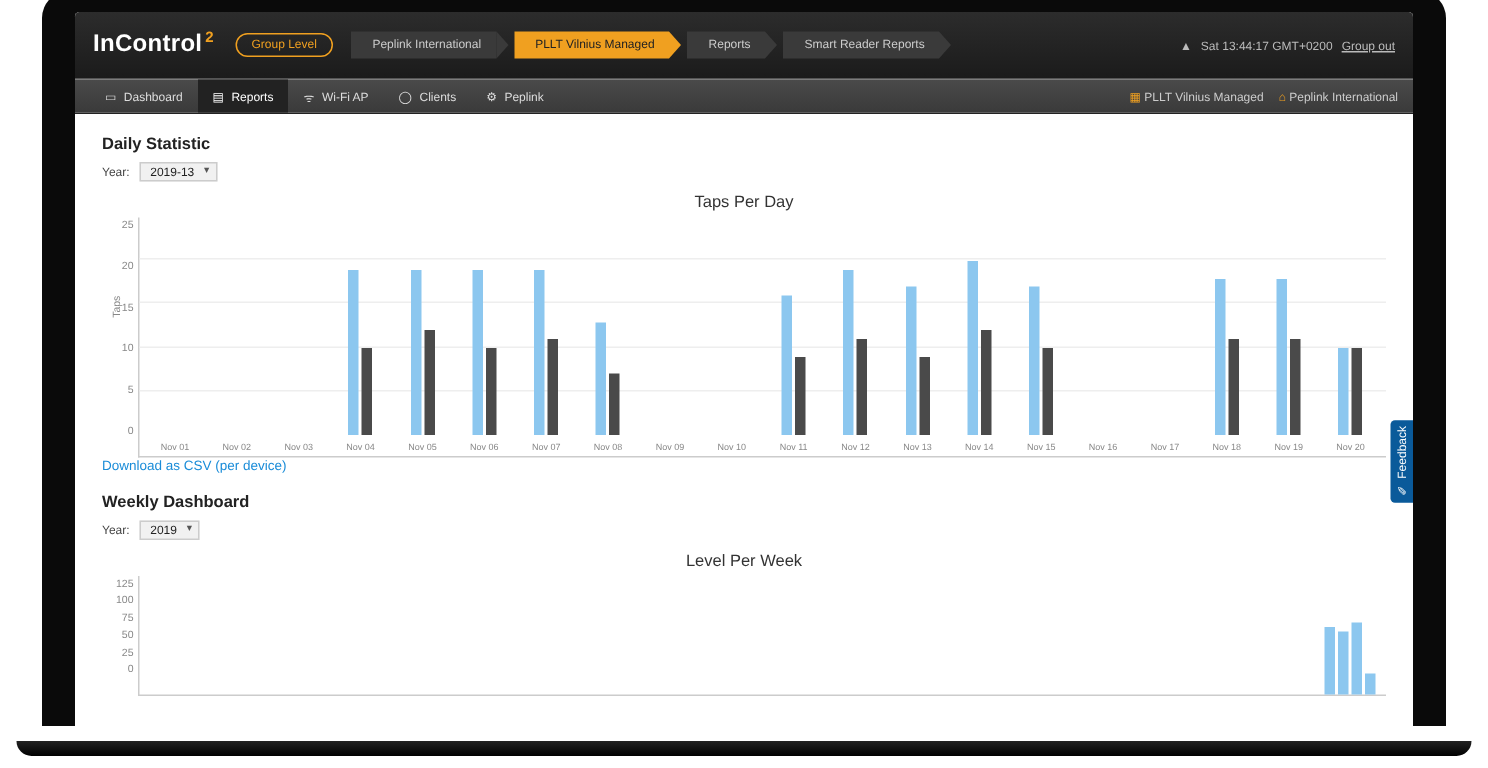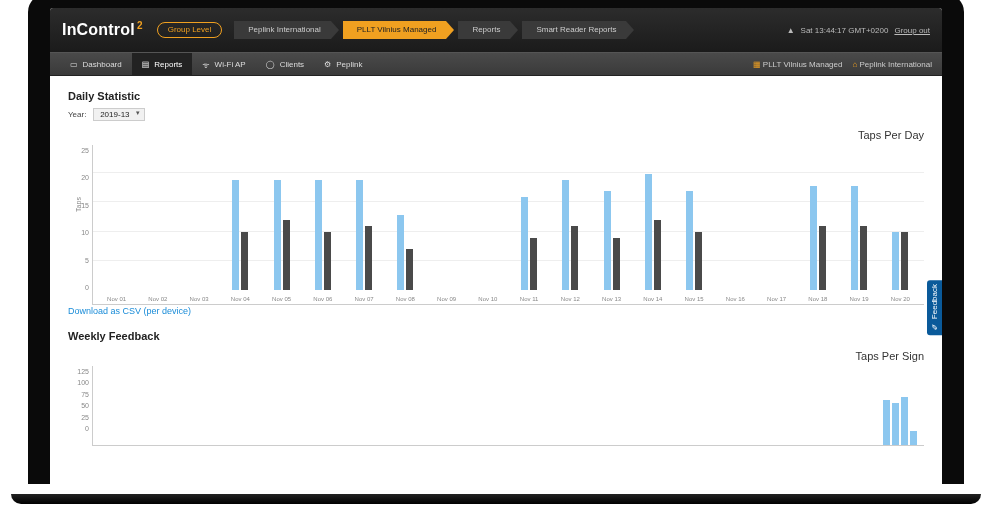--- a/index.html
+++ b/index.html
@@ -21,21 +21,21 @@
 .topright { margin-left: auto; font-size: 8px; color: #bbb; display: flex; gap: 6px; align-items: center; }
 .navbar { background: linear-gradient(#4a4a4a,#3a3a3a); height: 24px; display: flex; align-items: center; padding: 0 10px; border-top: 1px solid #555; border-bottom: 1px solid #222; }
 .navitem { display: flex; align-items: center; gap: 5px; font-size: 8px; color: #ddd; padding: 0 10px; height: 100%; cursor: pointer; }
 .navitem.active { background: #222; color: #fff; }
 .navright { margin-left: auto; display: flex; gap: 10px; align-items: flex-end; font-size: 8px; color: #ccc; }
 .nricon { display:inline-block; }
 .content { padding: 10px 18px; background: #fff; height: calc(100% - 68px); overflow: hidden; }
 .section-title { font-size: 11px; font-weight: bold; color: #222; margin: 4px 0 6px; }
 .select { background: #f1f1f1; border: 1px solid #ccc; font-size: 8px; padding: 1px 14px 1px 6px; color: #222; margin-left: 4px; position: relative; display: inline-block; }
 .select:after { content: "▾"; position: absolute; right: 4px; top: 0px; font-size: 7px; color: #555; }
-.chart-title { text-align: right; font-size: 11px; color: #333; margin: 8px 0 4px; }
+.chart-title { text-align: center; font-size: 11px; color: #333; margin: 8px 0 4px; }
 .chart-box { position: relative; width: 100%; height: 160px; display: flex; }
 .yaxis { width: 24px; display: flex; flex-direction: column; justify-content: space-between; padding: 2px 0 14px; }
 .yaxis span { font-size: 7px; color: #888; text-align: right; padding-right: 3px; }
 .ylab { position:absolute; left:3px; top:56px; transform:rotate(-90deg); font-size:7px; color:#888; }
 .plot { flex: 1; border-left: 1px solid #ccc; border-bottom: 1px solid #ccc; display: flex; align-items: flex-end; gap: 2px; padding: 0 4px 0 4px; position: relative; }
 .grid { position:absolute; left:0; right:0; border-top:1px solid #eee; }
 .cat { flex: 1; display: flex; flex-direction: column; align-items: center; gap: 0; position: relative; height: 100%; }
 .bars { display: flex; gap: 2px; align-items: flex-end; height: calc(100% - 14px); width: 100%; justify-content: center; }
 .bar { width: 7px; }
 .bar.g { background: #8cc7ef; }
@@ -265,22 +265,26 @@
                   <div class="bar u" style="height: 40%;"></div>
                 </div>
                 <div class="xlbl">Nov 20</div>
               </div>
             </div>
         </div>
 
 
         <a class="link">Download as CSV (per device)</a>
 
-        <div class="section-title">Weekly Feedback</div>
-        <div class="chart-title">Taps Per Sign</div>
+        <div class="section-title">Weekly Dashboard</div>
+        <div>
+          <span style="font-size:8px;color:#444">Year:</span>
+          <span class="select"><span>2019</span></span>
+        </div>
+        <div class="chart-title">Level Per Week</div>
 
         <div class="chart-box small">
           <div class="yaxis">
               <span>125</span>
               <span>100</span>
               <span>75</span>
               <span>50</span>
               <span>25</span>
               <span>0</span>
             </div>

